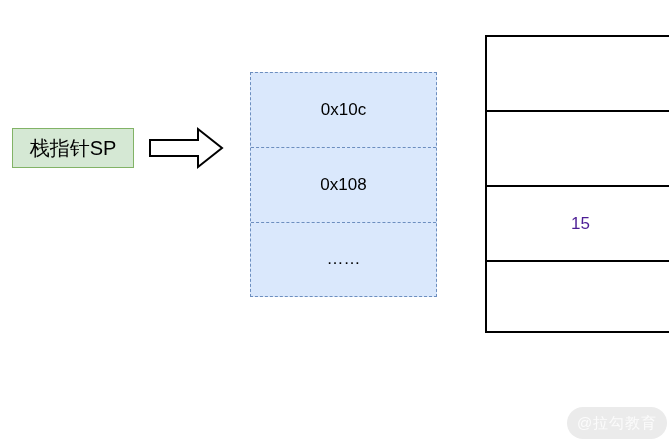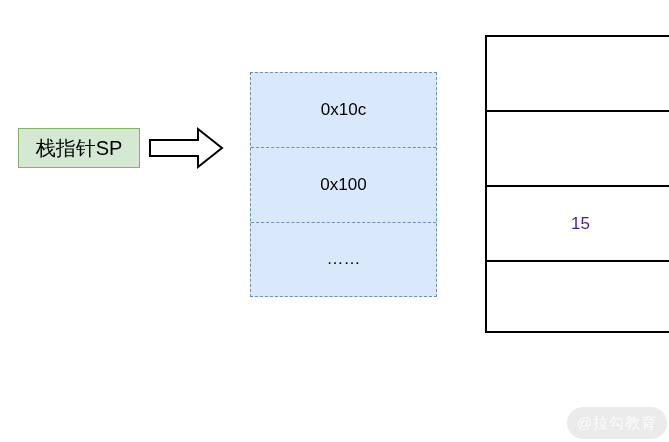--- a/index.html
+++ b/index.html
@@ -10,21 +10,21 @@
     height: 442px;
     background: #ffffff;
     overflow: hidden;
     font-family: "Liberation Sans", sans-serif;
     color: #000000;
   }
 
   
   .sp-label {
     position: absolute;
-    left: 18px;
+    left: 12px;
     top: 128px;
     width: 122px;
     height: 40px;
     background: #d5e8d4;
     border: 1px solid #82b366;
     display: flex;
     align-items: center;
     justify-content: center;
     font-size: 20px;
     color: #000000;
@@ -107,21 +107,21 @@
   </div>
 
   <svg class="sp-arrow" viewBox="0 0 78 46" xmlns="http://www.w3.org/2000/svg">
     <polygon points="3,15 51,15 51,4 75,23 51,42 51,31 3,31" fill="#ffffff" stroke="#000000" stroke-width="2" stroke-linejoin="miter"></polygon>
   </svg>
 
   <div class="memtable">
 
     <div class="addr-col">
       <div class="addr-cell">0x10c</div>
-      <div class="addr-cell">0x100</div>
+      <div class="addr-cell">0x108</div>
       <div class="addr-cell">……</div>
     </div>
 
     <div class="val-col">
       <div class="val-cell"></div>
       <div class="val-cell"></div>
       <div class="val-cell">15</div>
       <div class="val-cell"></div>
     </div>
 

